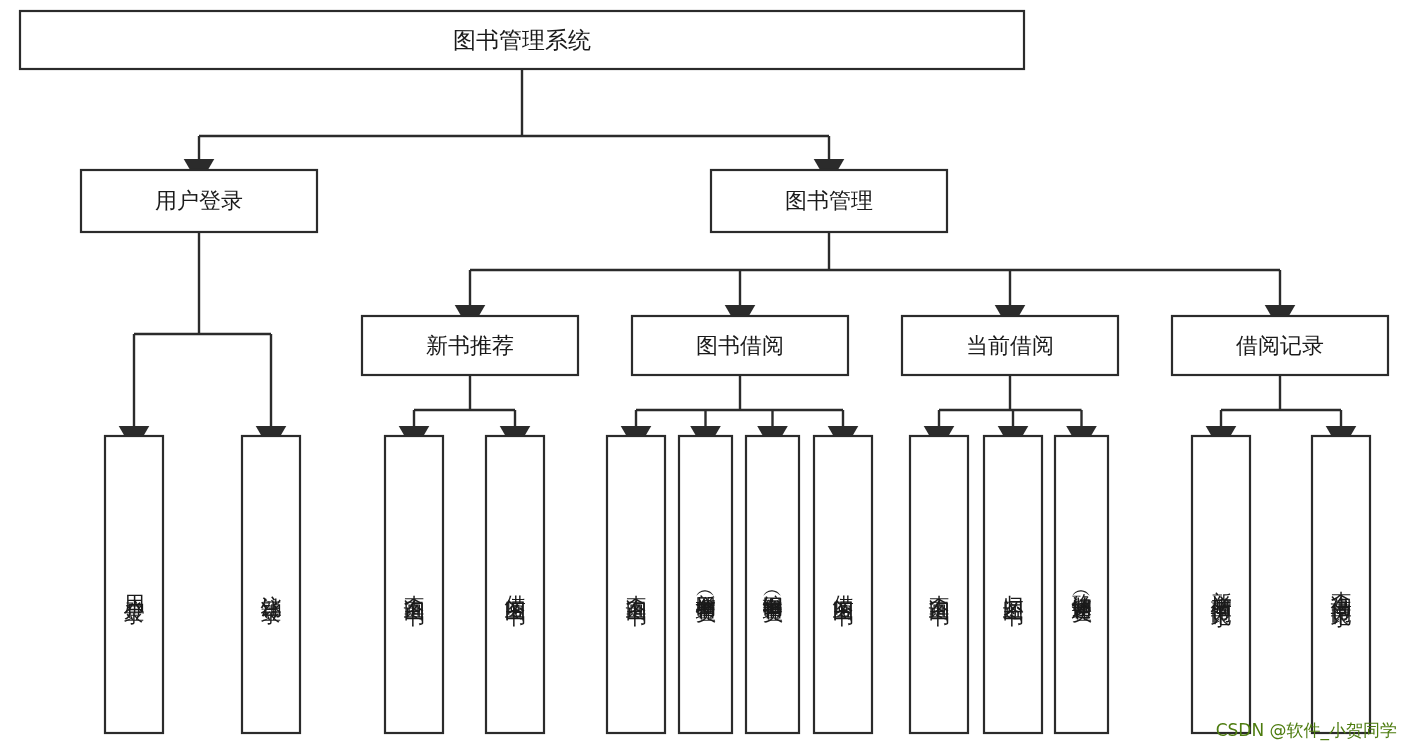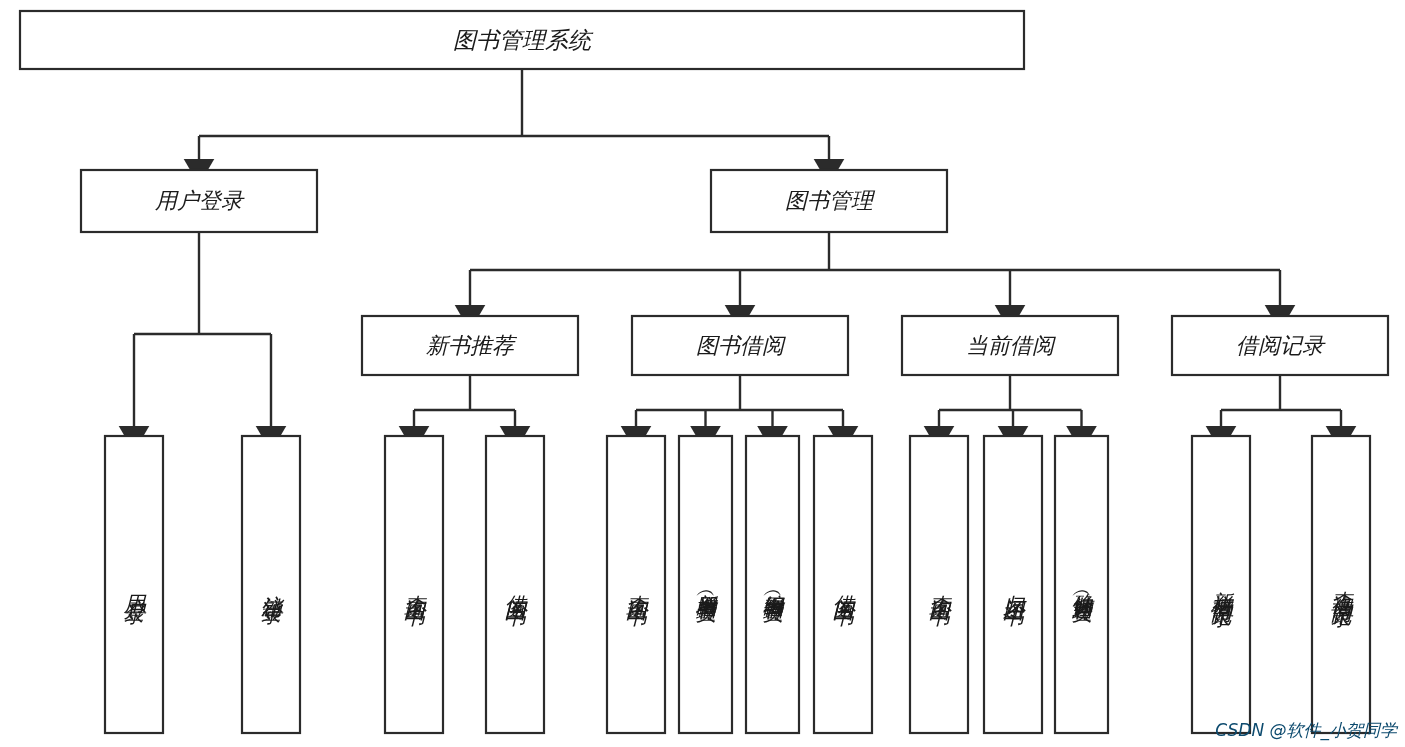--- a/index.html
+++ b/index.html
@@ -11,21 +11,20 @@
     width: 1405px;
     height: 747px;
     font-family: "DejaVu Sans", "Liberation Sans", sans-serif;
     overflow: hidden;
   }
   #diagram-root {
     position: relative;
     width: 1405px;
     height: 747px;
     background: #ffffff;
-    font-style: italic;
   }
   svg#tree-svg {
     position: absolute;
     top: 0;
     left: 0;
     width: 1405px;
     height: 747px;
   }
   .node-box {
     fill: #ffffff;
@@ -70,21 +69,21 @@
   .leaf-text.long {
     font-size: 20px;
     letter-spacing: 1.5px;
   }
   #watermark {
     position: absolute;
     right: 8px;
     bottom: 5px;
     font-family: "DejaVu Sans", "Liberation Sans", sans-serif;
     font-size: 17px;
-    color: #0c4a6e;
+    color: #4d7c0f;
     white-space: nowrap;
     user-select: none;
   }
 </style>
 </head>
 <body>
 
 <div id="diagram-root">
 
   <svg id="tree-svg" viewBox="0 0 1405 747" xmlns="http://www.w3.org/2000/svg">

